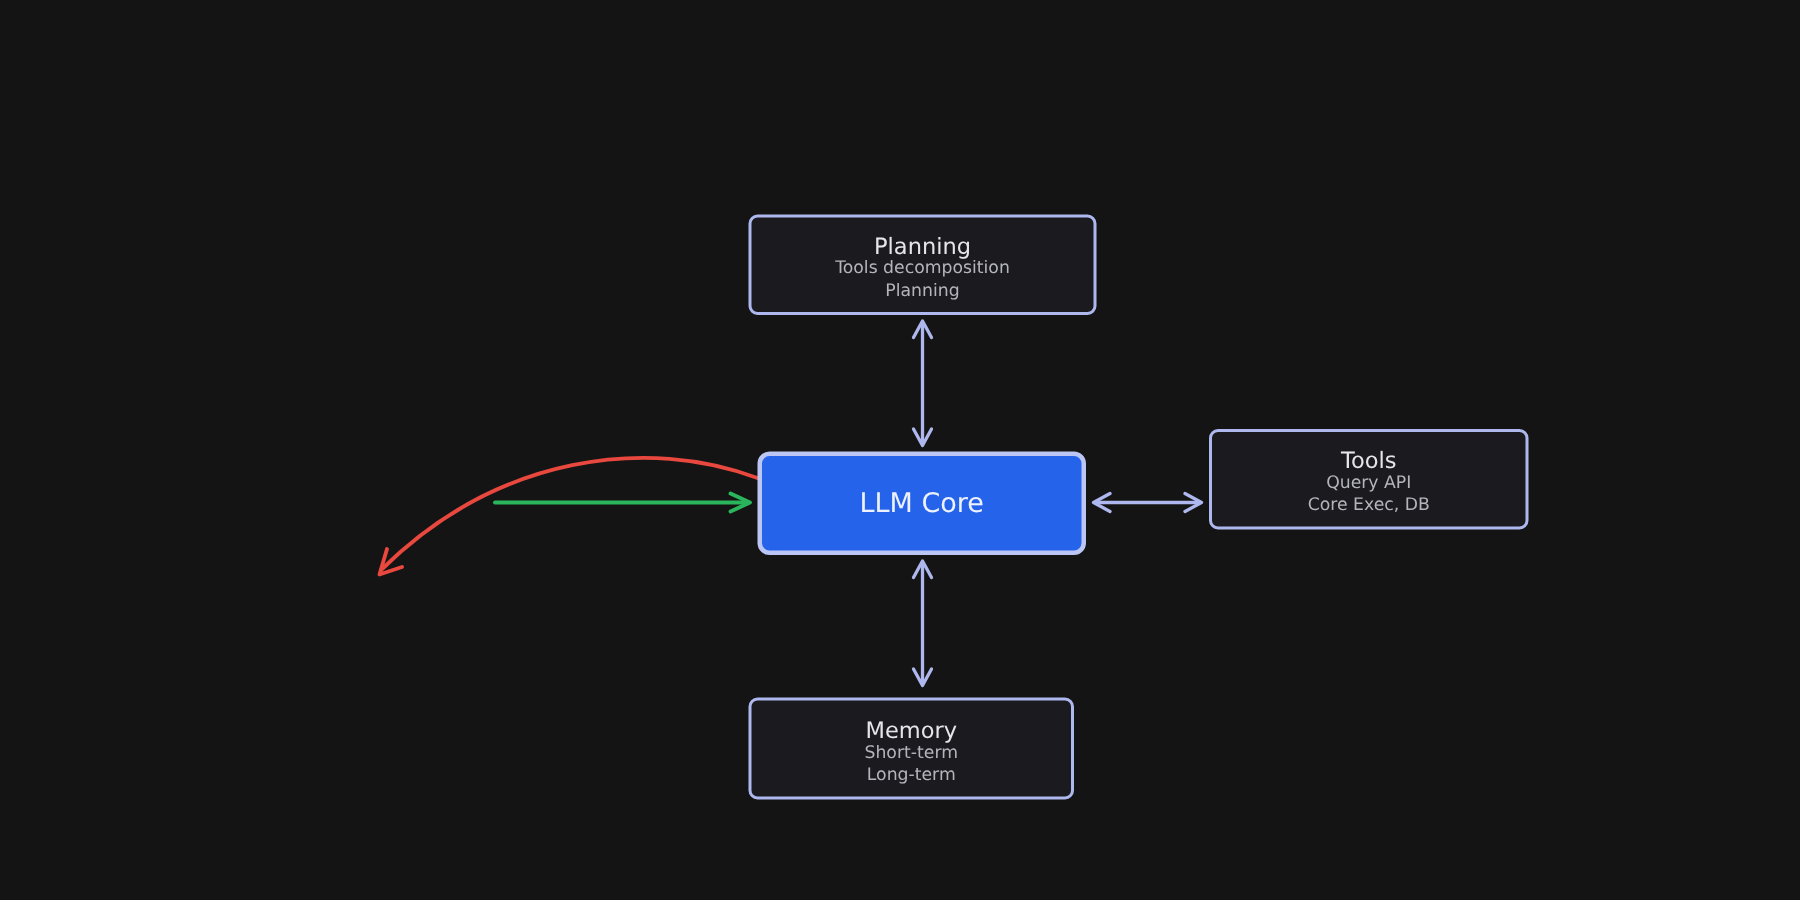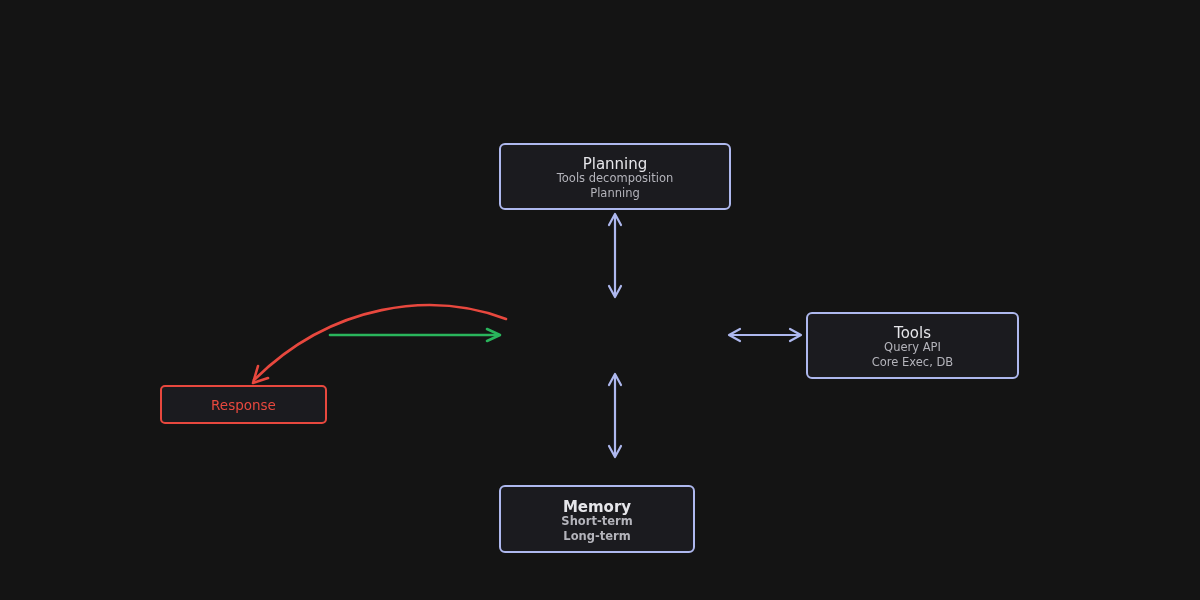--- a/index.html
+++ b/index.html
@@ -44,22 +44,22 @@
     font-size: 11.5px; line-height: 15px;
   }
   .node-sub.first { margin-top: -1px; }
 
   #node-planning { left: 499px; top: 110px; width: 232px; height: 67px; padding-top: 4px; }
   #node-core     { left: 505px; top: 268px; width: 219px; height: 69px;
                    background: var(--core-fill, #2563eb);
                    border: 3px solid var(--core-border, #bcc6f5);
                    border-radius: 8px; }
   #node-core .core-title { color: var(--core-text, #eef2ff); font-size: 18px; }
-  #node-tools    { left: 806px; top: 279px; width: 213px; height: 67px; padding-top: 4px; }
-  #node-memory   { left: 499px; top: 452px; width: 196px; height: 68px; padding-top: 4px; font-weight: bold; }
+  #node-tools    { left: 806px; top: 253px; width: 213px; height: 67px; padding-top: 4px; }
+  #node-memory   { left: 499px; top: 432px; width: 217px; height: 68px; padding-top: 4px; }
 
   #node-user-query {
     left: 160px; top: 283px; width: 167px; height: 38px;
     background: var(--node-fill, #18181b);
     border: 2.5px solid var(--input, #2ab55c);
     border-radius: 5px;
   }
   #node-user-query .io-label { color: var(--input, #2ab55c); font-size: 13.5px; }
   #node-response {
     left: 160px; top: 352px; width: 167px; height: 39px;
@@ -94,31 +94,31 @@
     <path class="io" d="M 506 286 C 432 258, 332 270, 254 347" stroke="#e8483e"></path>
     <polyline class="io" points="258,333 253,350 268,345" stroke="#e8483e"></polyline>
   </svg>
 
   <div class="node lav" id="node-planning">
     <div class="node-title">Planning</div>
     <div class="node-sub first">Tools decomposition</div>
     <div class="node-sub">Planning</div>
   </div>
 
+  <div class="node" id="node-core">
+    <div class="core-title">LLM Core</div>
+  </div>
 
   <div class="node lav" id="node-tools">
     <div class="node-title">Tools</div>
     <div class="node-sub first">Query API</div>
     <div class="node-sub">Core Exec, DB</div>
   </div>
 
   <div class="node lav" id="node-memory">
     <div class="node-title">Memory</div>
     <div class="node-sub first">Short-term</div>
     <div class="node-sub">Long-term</div>
   </div>
 
 
-  <div class="node" id="node-response">
-    <div class="io-label">Response</div>
-  </div>
 
 </div>
 
 </body></html>

